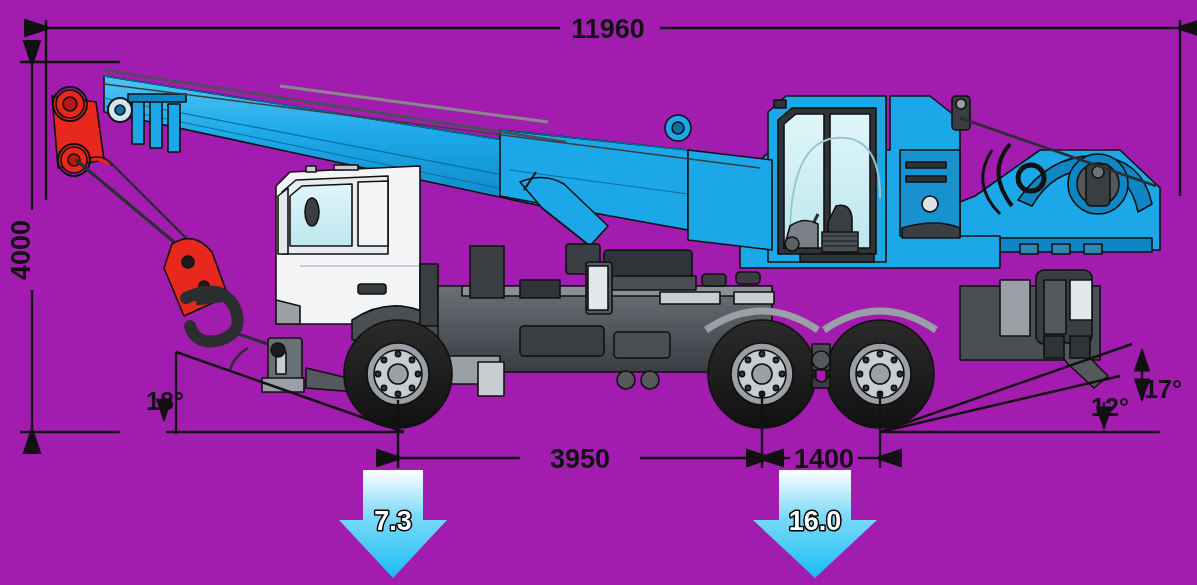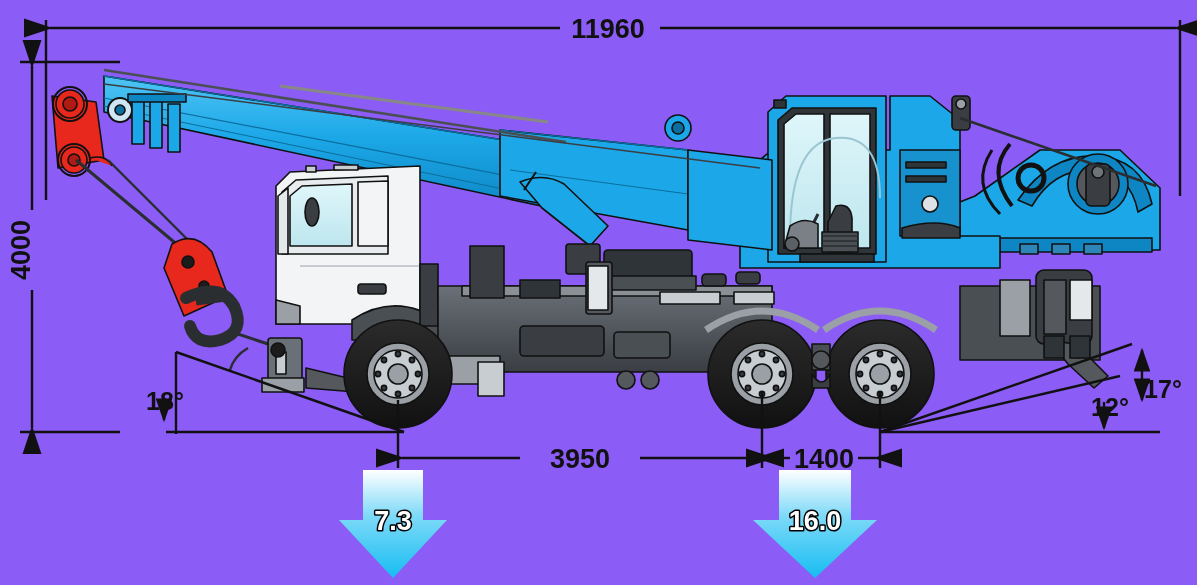--- a/index.html
+++ b/index.html
@@ -1,18 +1,18 @@
 <!DOCTYPE html>
 <html><head>
 <meta charset="utf-8">
 <style>
   html,body{margin:0;padding:0;background:#ffffff;}
   body{width:1197px;height:585px;overflow:hidden;
        font-family:"Liberation Sans", sans-serif;}
-  #stage{position:relative;width:1197px;height:585px;background:#8b5cf6;}
+  #stage{position:relative;width:1197px;height:585px;background:#a21caf;}
   svg.layer{position:absolute;left:0;top:0;width:1197px;height:585px;}
   .dimtext{font-family:"Liberation Sans", sans-serif;font-weight:700;fill:#111;}
   .arrowlabel{font-family:"Liberation Sans", sans-serif;font-weight:700;
               fill:#ffffff;stroke:#000;stroke-width:3px;paint-order:stroke fill;
               stroke-linejoin:round;}
 </style>
 </head>
 <body>
 
 <div id="stage">

